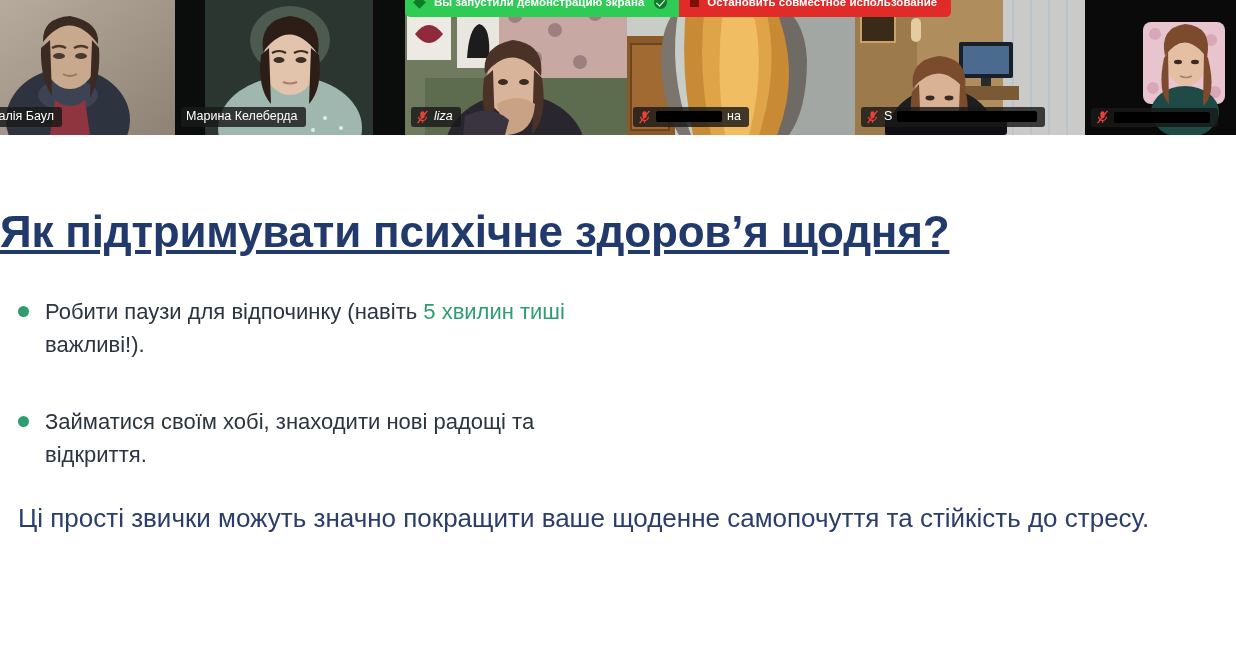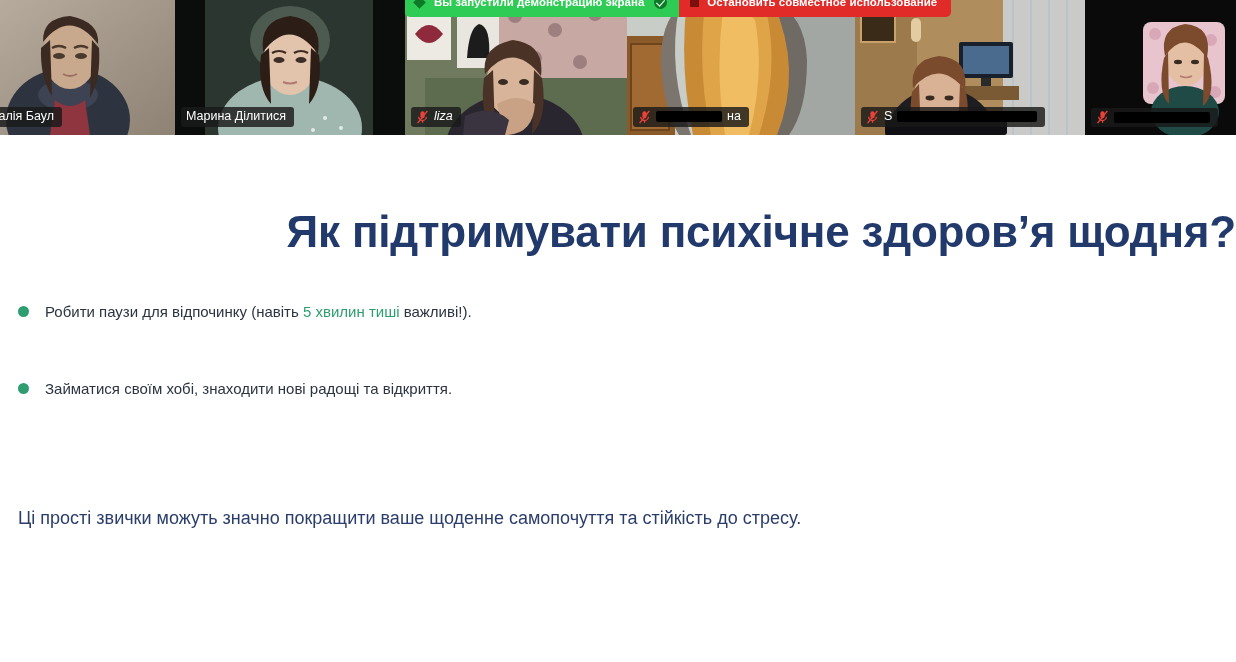--- a/index.html
+++ b/index.html
@@ -86,54 +86,55 @@
   }
 
   
   .slide {
     position: absolute; left: 0; top: 135px;
     width: 1236px; height: 527px;
     background: #ffffff;
   }
   .slide-title {
     position: absolute; left: 0; top: 72px; width: 1236px;
-    text-align: right;
+    text-align: left;
     color: #223a6b;
     font-size: 44px; font-weight: bold;
     letter-spacing: -0.2px;
     white-space: nowrap;
+    text-decoration: underline;
   }
 
   .bullets {
     position: absolute; left: 0; top: 160px; width: 1236px;
     display: flex;
   }
   .col { width: 618px; padding-left: 18px; padding-right: 20px; }
   .col.right { padding-left: 14px; }
 
   .bullet {
     display: flex; align-items: flex-start; gap: 16px;
     margin-bottom: 44px;
   }
   .bullet .dot {
     width: 11px; height: 11px; border-radius: 50%;
     background: #2e9e70; flex: 0 0 11px; margin-top: 11px;
   }
   .bullet .txt {
     color: #2b3440;
-    font-size: 15px; line-height: 33px;
+    font-size: 22px; line-height: 33px;
     font-weight: normal;
   }
   .hl { color: #2e9e70; }
 
   .summary {
     position: absolute; left: 18px; top: 368px;
     width: 1200px;
     color: #2b3d6b;
-    font-size: 18px; line-height: 30px;
+    font-size: 26px; line-height: 30px;
   }
 </style>
 </head>
 <body>
 
 <div class="video-strip">
 
   <div class="tile" style="left:0px; width:175px;">
     <svg class="tile-video" viewBox="0 0 175 135" preserveAspectRatio="none">
       <defs>
@@ -175,21 +176,21 @@
       <ellipse cx="104" cy="60" rx="5.5" ry="3" fill="#3c2e26"></ellipse>
       <ellipse cx="126" cy="60" rx="5.5" ry="3" fill="#3c2e26"></ellipse>
       <path d="M97 53 Q104 49 111 53" stroke="#3c2a20" stroke-width="2.2" fill="none"></path>
       <path d="M119 53 Q126 49 133 53" stroke="#3c2a20" stroke-width="2.2" fill="none"></path>
       <path d="M108 82 Q115 85 122 82" stroke="#b07c72" stroke-width="2" fill="none"></path>
       <circle cx="150" cy="118" r="2" fill="#ffffff" opacity=".7"></circle>
       <circle cx="166" cy="128" r="2" fill="#ffffff" opacity=".7"></circle>
       <circle cx="138" cy="130" r="2" fill="#ffffff" opacity=".7"></circle>
     </svg>
     <div class="nameplate">
-      <span class="label">Марина Ділитися</span>
+      <span class="label">Марина Келеберда</span>
     </div>
   </div>
 
   <div class="tile" style="left:405px; width:222px;font-style:italic;">
     <svg class="tile-video" viewBox="0 0 222 135" preserveAspectRatio="none">
       <rect width="222" height="135" fill="#6f7a5f"></rect>
       <rect x="88" y="0" width="134" height="78" fill="#c8a8a2"></rect>
       <circle cx="110" cy="16" r="7" fill="#9e7f80"></circle>
         <circle cx="150" cy="30" r="7" fill="#9e7f80"></circle>
       <circle cx="190" cy="14" r="7" fill="#9e7f80"></circle>

